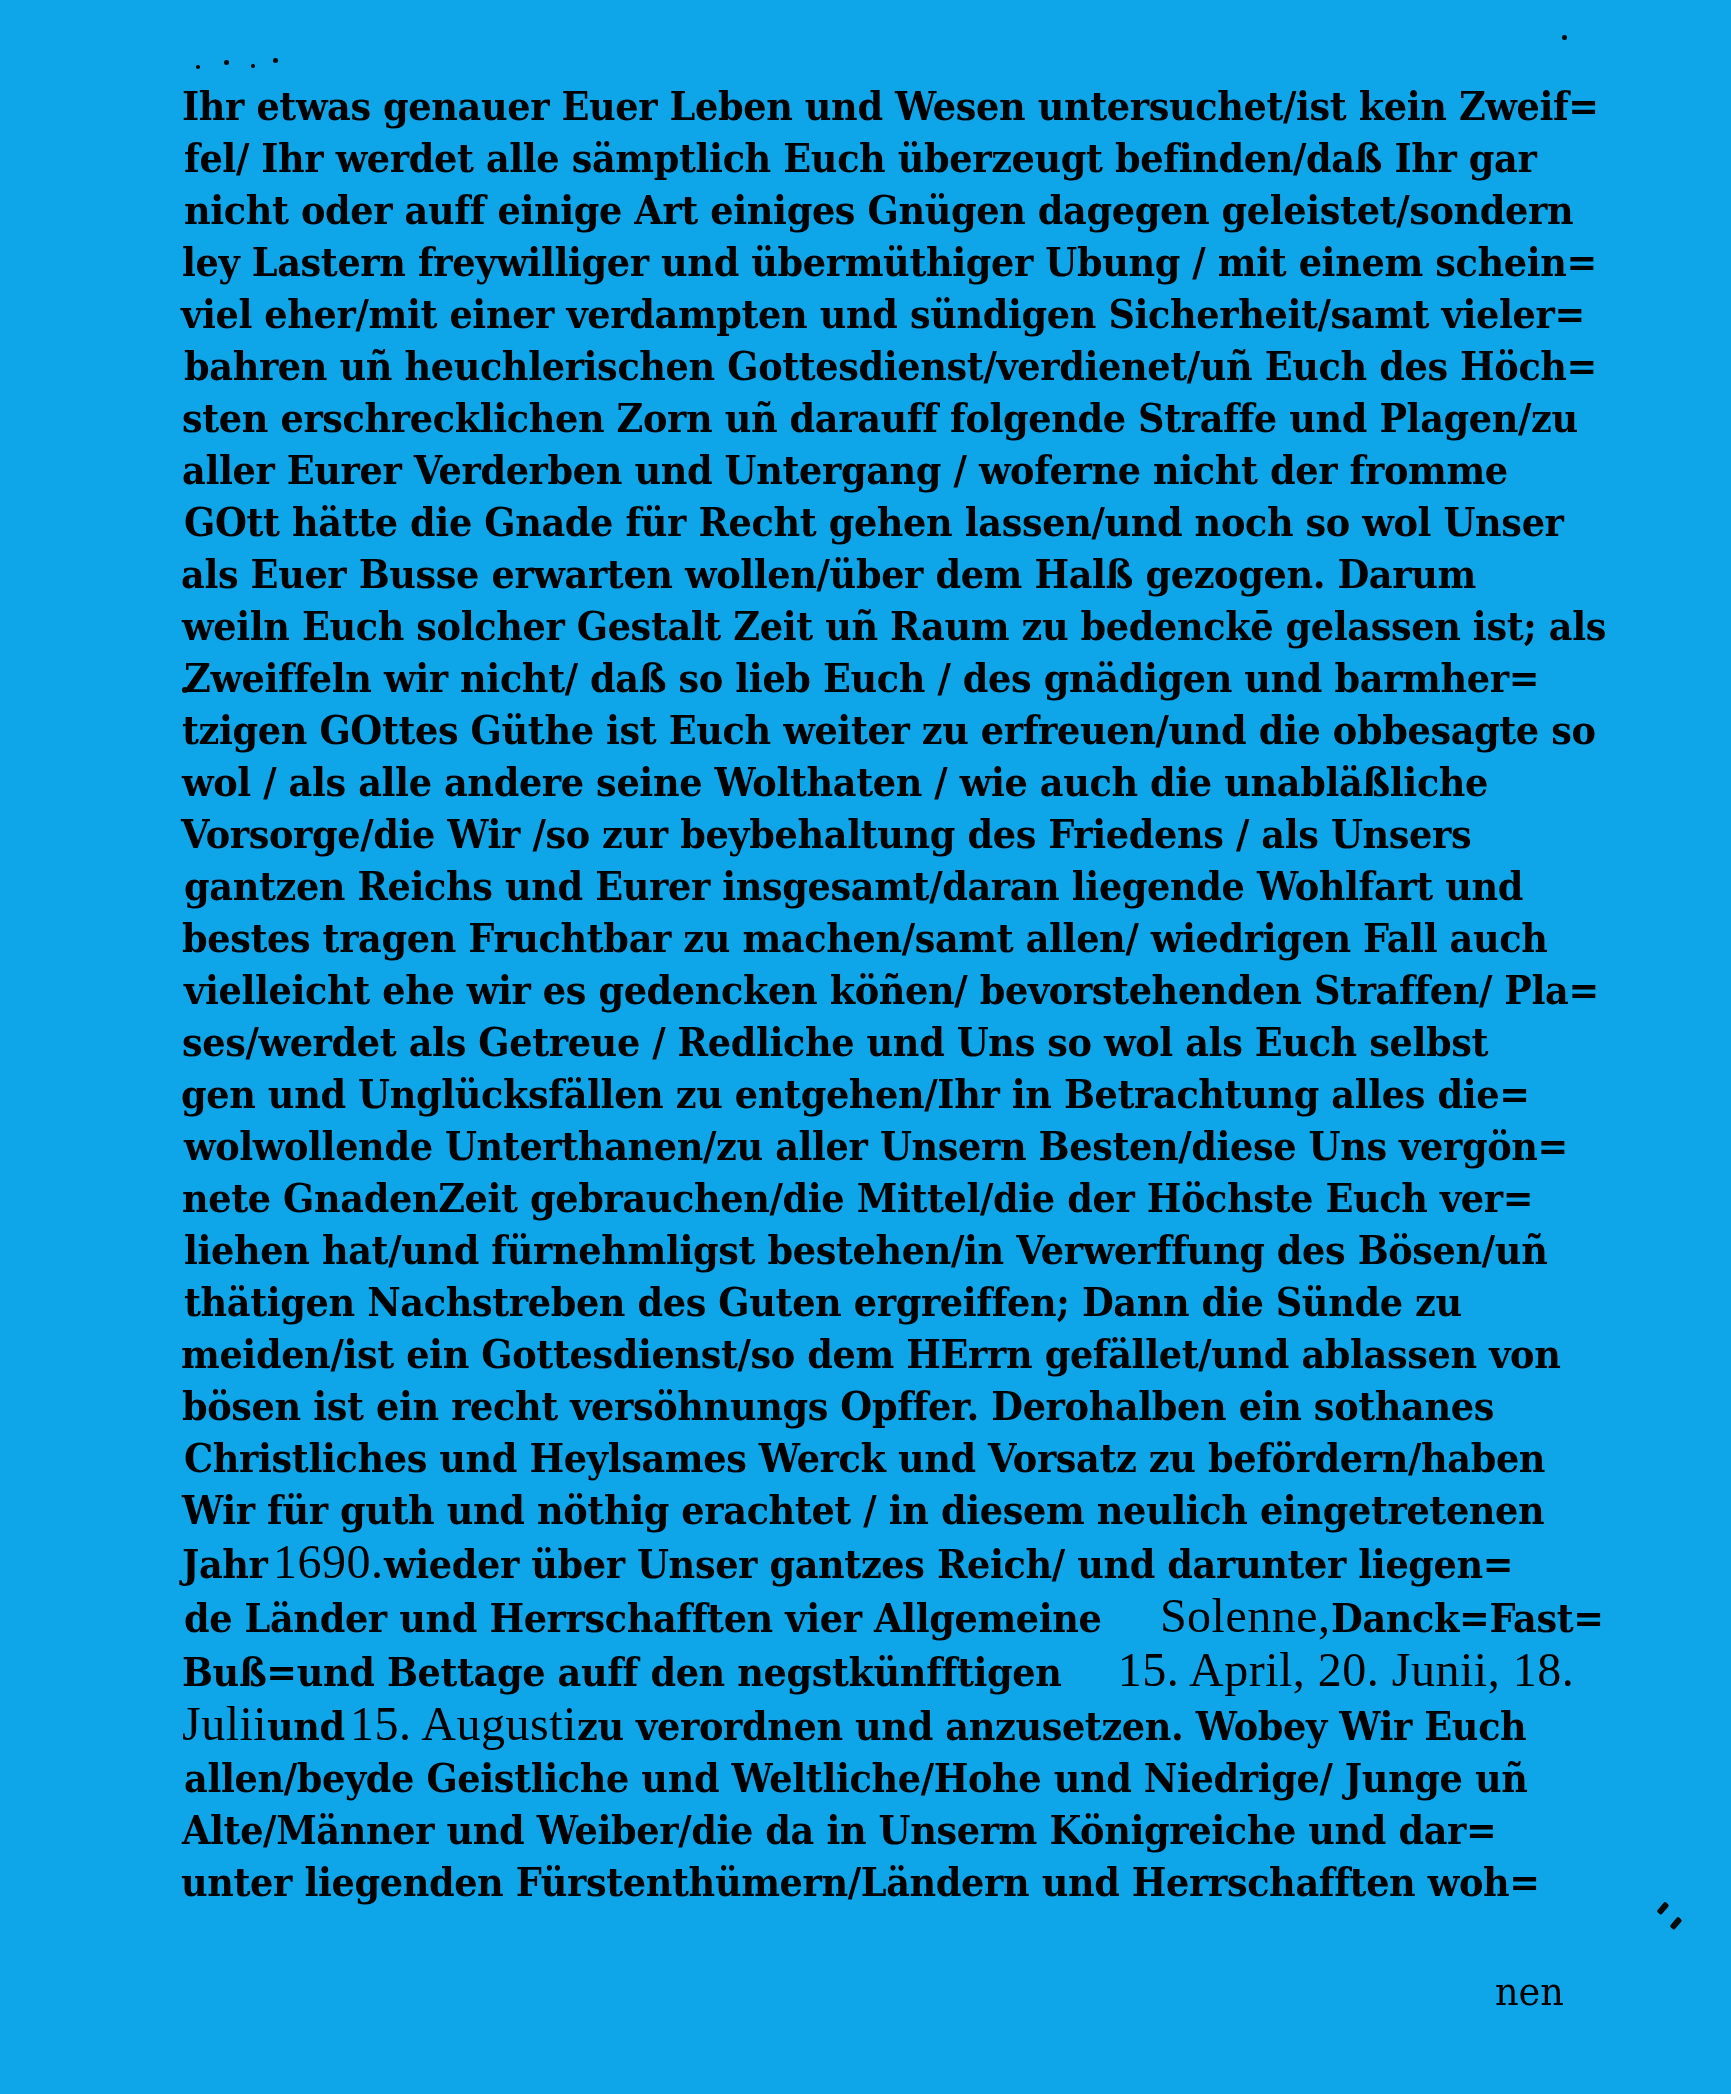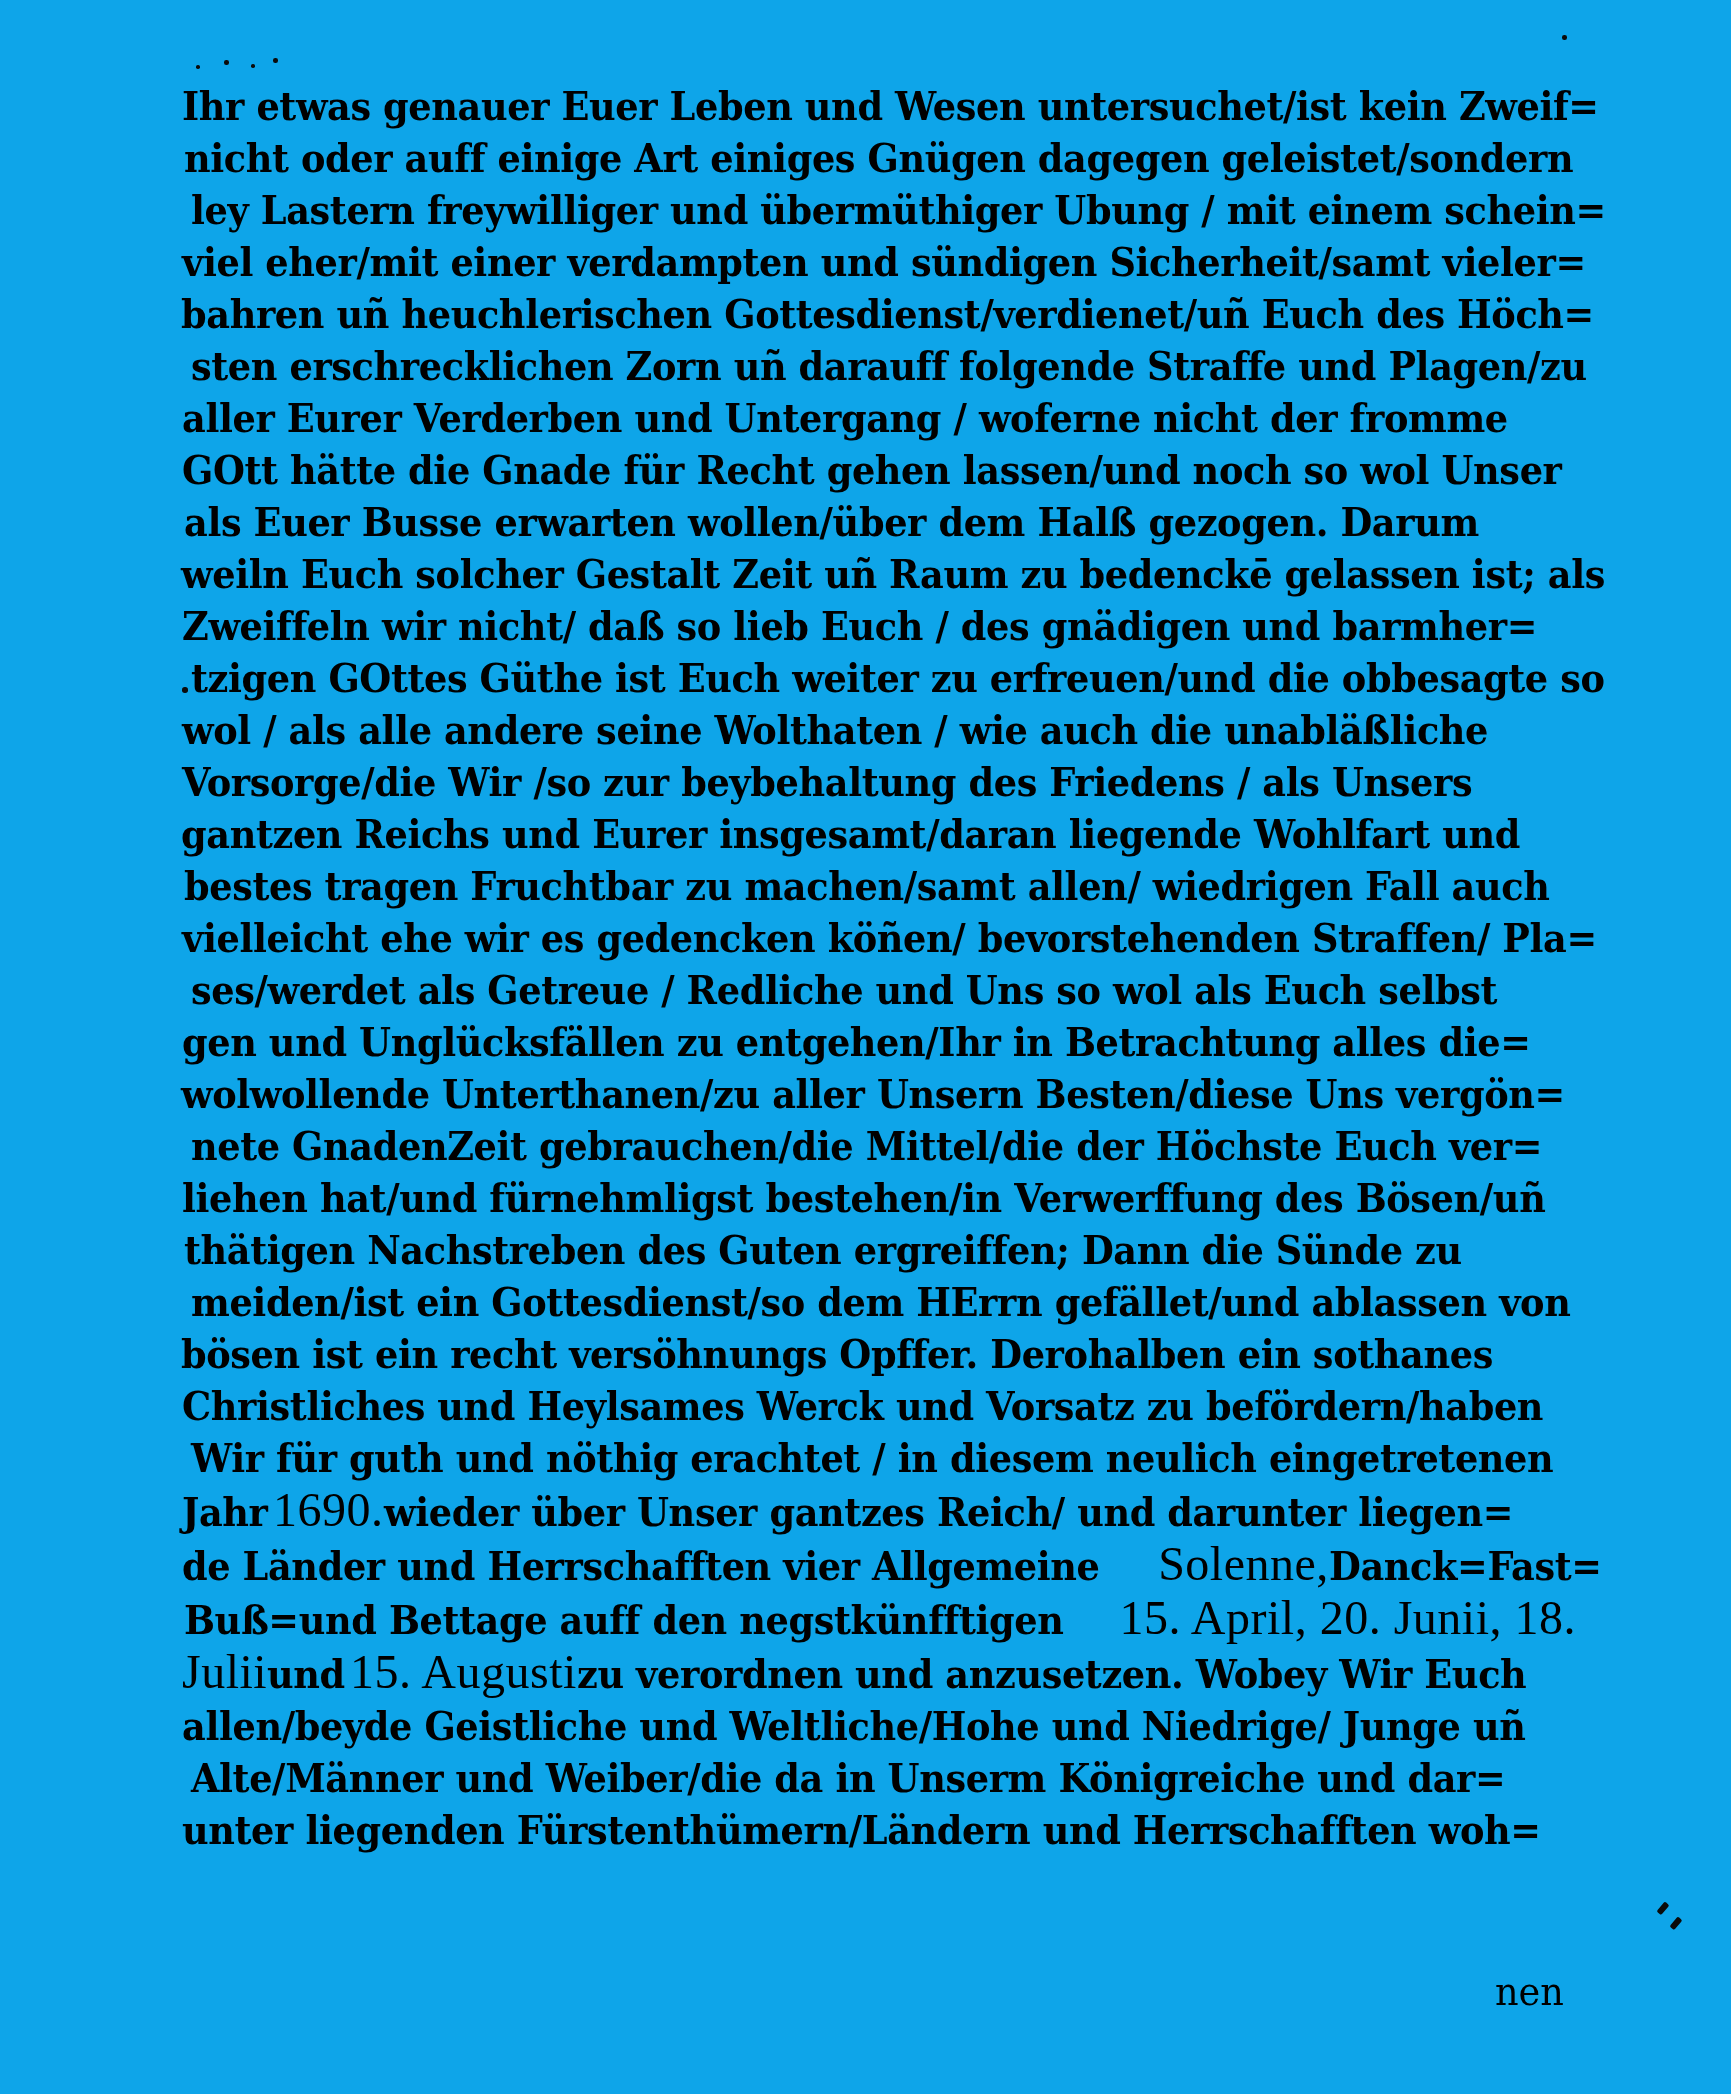--- a/index.html
+++ b/index.html
@@ -62,21 +62,21 @@
   .line .ro {
     display: inline-block;
     font-family: Liberation Serif, serif;
     font-weight: 400;
     font-size: 48px;
     letter-spacing: 0.5px;
     transform: none;
   }
 
   
-  .line:nth-child(3n)   { margin-left: 9px; }
+  .line:nth-child(3n)   { margin-left: 2px; }
   .line:nth-child(5n)   { margin-left: -0.9px; }
   .line:nth-child(7n+2) { margin-left: 1.8px; }
 
   
   .catchword {
     position: absolute;
     left: 1495px;
     top: 1969px;
     color: #000000;
     font-family: "DejaVu Serif", serif;
@@ -112,20 +112,21 @@
   <span class="speck fleck-g"></span>
   <span class="speck fleck-h"></span>
   <span class="speck fleck-a"></span>
   <span class="speck fleck-b"></span>
   <span class="speck fleck-c"></span>
   <span class="speck fleck-d"></span>
 
   <div class="textblock">
 
     <span class="line"><span class="fr">Ihr etwas genauer Euer Leben und Wesen untersuchet/ist kein Zweif=</span></span>
+    <span class="line"><span class="fr">fel/ Ihr werdet alle sämptlich Euch überzeugt befinden/daß  Ihr  gar</span></span>
     <span class="line"><span class="fr">nicht oder auff einige Art einiges Gnügen dagegen geleistet/sondern</span></span>
     <span class="line"><span class="fr">ley Lastern freywilliger und übermüthiger Ubung / mit einem schein=</span></span>
     <span class="line"><span class="fr">viel eher/mit einer verdampten und sündigen Sicherheit/samt vieler=</span></span>
     <span class="line"><span class="fr">bahren uñ heuchlerischen Gottesdienst/verdienet/uñ Euch des Höch=</span></span>
     <span class="line"><span class="fr">sten erschrecklichen Zorn uñ darauff folgende Straffe und Plagen/zu</span></span>
     <span class="line"><span class="fr">aller Eurer Verderben und Untergang / woferne nicht der fromme</span></span>
     <span class="line"><span class="fr">GOtt hätte die Gnade für Recht gehen lassen/und noch so wol Unser</span></span>
     <span class="line"><span class="fr">als Euer Busse erwarten wollen/über dem  Halß gezogen.   Darum</span></span>
     <span class="line"><span class="fr">weiln Euch solcher Gestalt Zeit uñ Raum zu bedenckē gelassen ist; als</span></span>
     <span class="line"><span class="fr">Zweiffeln wir nicht/ daß so lieb Euch  / des gnädigen und barmher=</span></span>

